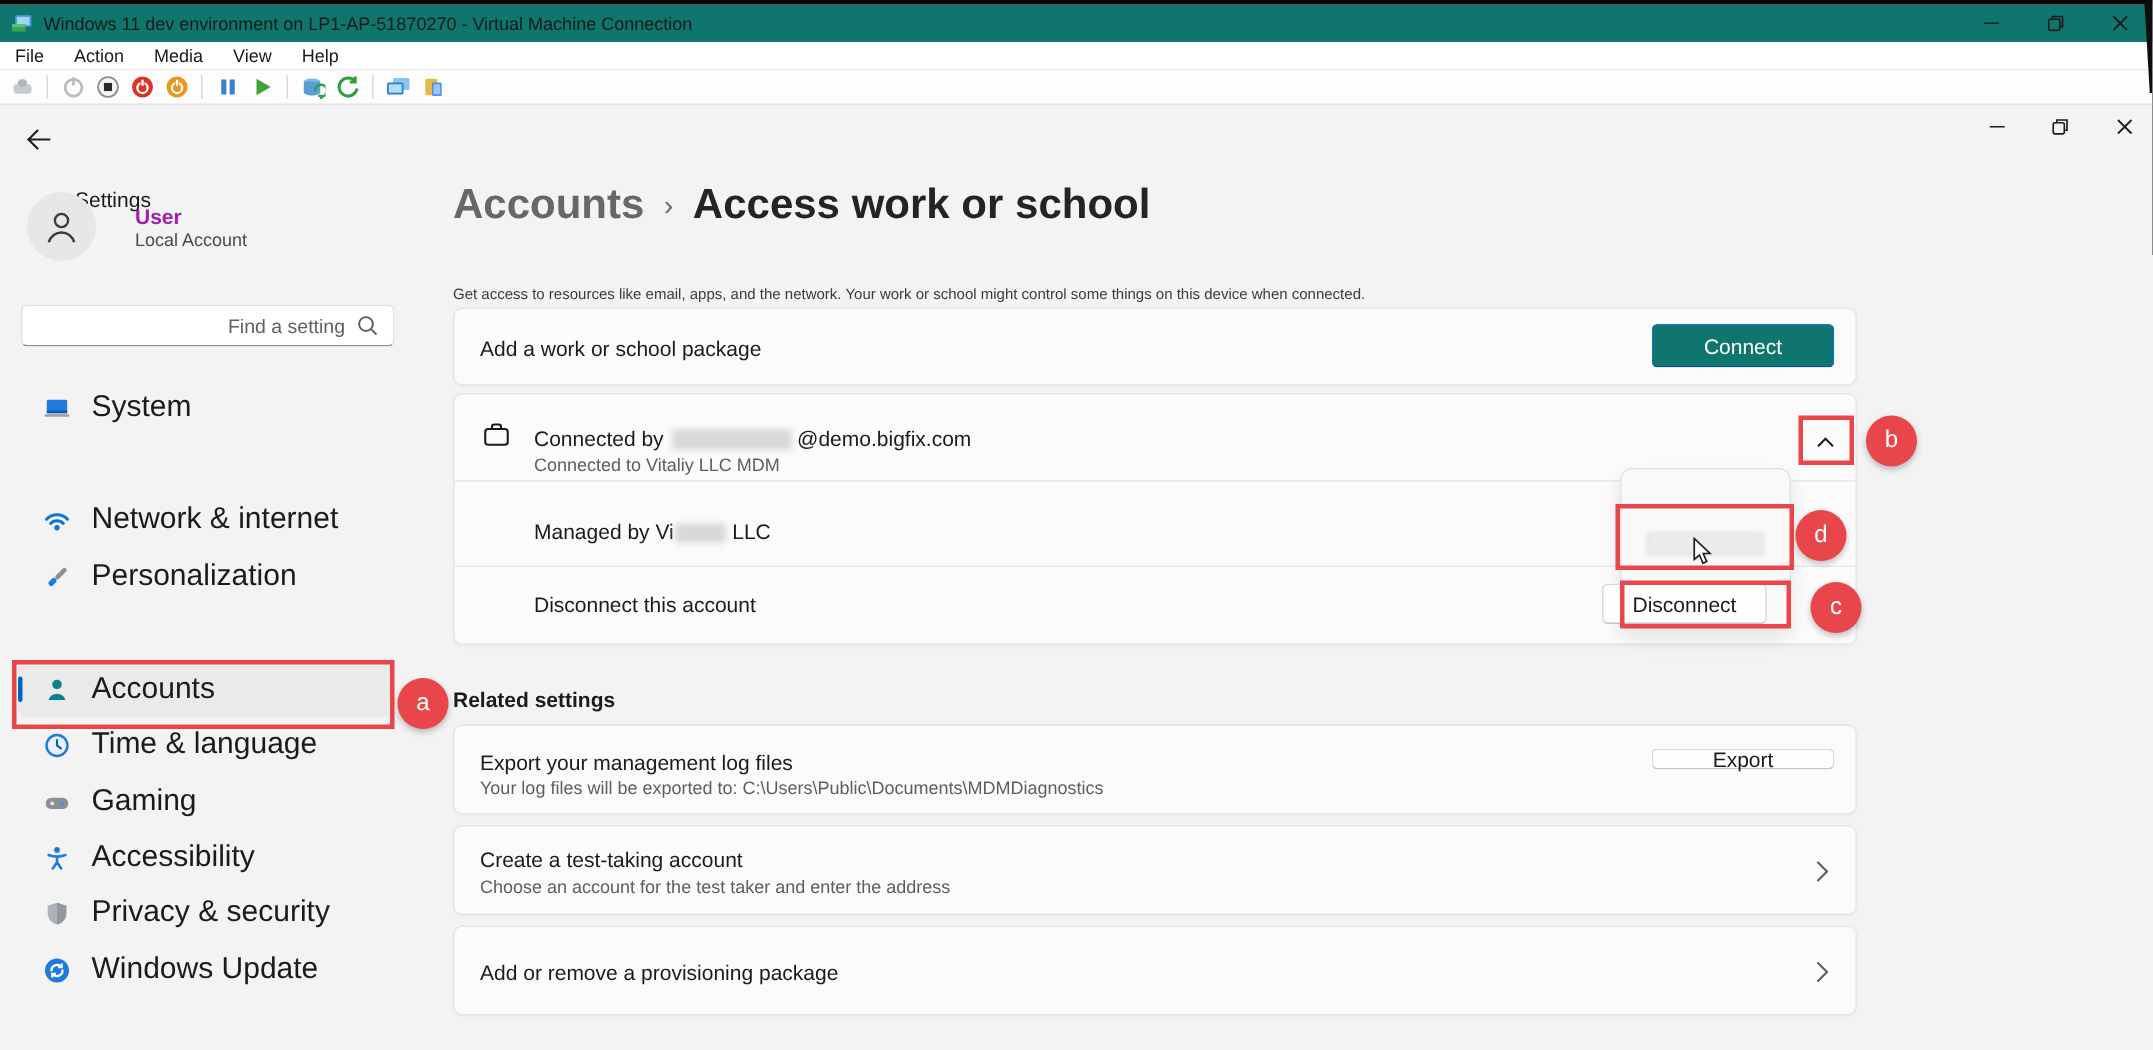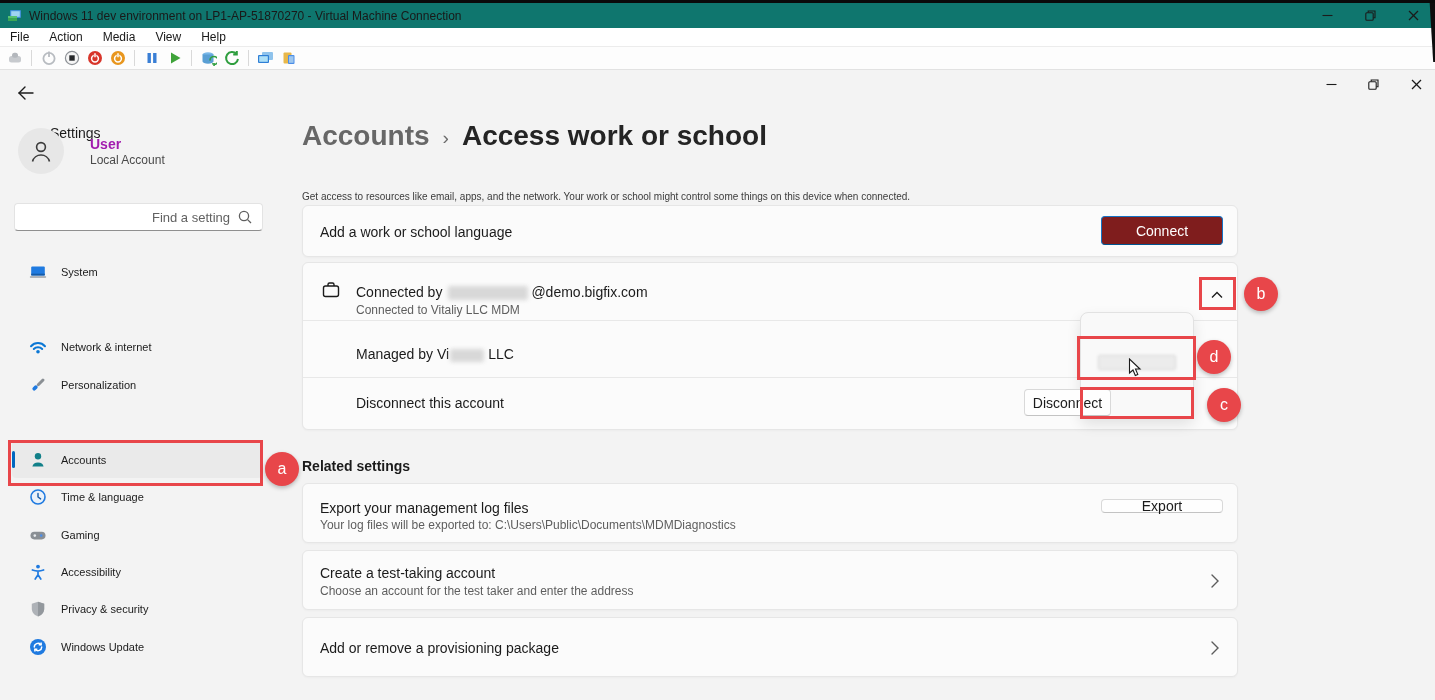--- a/index.html
+++ b/index.html
@@ -34,46 +34,46 @@
 
   .search-box { position:absolute; left:14px; top:203px; width:249px; height:28px; background:#ffffff; border:1px solid #e3e3e3; border-bottom:1px solid #8f8f8f; border-radius:4px; display:flex; align-items:center; }
   .search-box input { flex:1; border:none; outline:none; background:transparent; font-family:"Liberation Sans",sans-serif; font-size:13px; color:#1b1b1b; padding:0 8px 0 10px;text-align:right; }
   .search-box input::placeholder { color:#616161; }
   .search-ic { margin-right:10px; display:flex; }
 
   .nav-item { position:absolute; left:12px; width:250px; height:37px; display:flex; align-items:center; border-radius:4px; cursor:default; }
   .nav-item.selected { background:#eaeaea; }
   .nav-accent { position:absolute; left:0; top:10px; width:3px; height:17px; border-radius:2px; background:#0067c0; }
   .nav-ic { width:18px; height:18px; margin-left:17px; display:flex; align-items:center; justify-content:center; flex:none; }
-  .nav-label { margin-left:14px; font-size:11px; color:#1b1b1b; white-space:nowrap; }
+  .nav-label { margin-left:14px; font-size:20px; color:#1b1b1b; white-space:nowrap; }
 
   
   .breadcrumb { position:absolute; left:302px; top:120px; font-size:28px; font-weight:600; display:flex; align-items:center; }
   .bc-parent { color:#676767; }
   .bc-sep { color:#6a6a6a; font-size:19px; font-weight:400; margin:3px 13px 0 13px; }
   .bc-current { color:#242424; }
   .page-desc { position:absolute; left:302px; top:175px; font-size:10px; color:#3b3b3b;margin-top:16px; }
 
   .card { position:absolute; left:302px; width:936px; background:#fbfbfb; border:1px solid #e6e6e6; border-radius:6px; box-shadow:0 1px 2px rgba(0,0,0,0.03); }
   .card-label { font-size:14px; color:#1b1b1b; }
   .card-sub { font-size:12px; color:#5e5e5e; }
 
   .btn { display:flex; align-items:center; justify-content:center; font-size:14px; border-radius:4px; cursor:default; }
-  .btn-primary { background:#7f1d1d; color:#ffffff; border:1px solid #1473c5; border-bottom-color:#00558f; }
+  .btn-primary { background:#0f766e; color:#ffffff; border:1px solid #1473c5; border-bottom-color:#00558f; }
   .btn-std { background:#fefefe; color:#1b1b1b; border:1px solid #d9d9d9; border-bottom-color:#c3c3c3; }
 
   .divider { position:absolute; left:303px; width:934px; height:1px; background:#e8e8e8; }
 
   .redact { display:inline-block; background:#d8d8d8; border-radius:2px; filter:blur(2px); vertical-align:middle; }
 
   .expander-chevron { position:absolute; left:1205px; top:284px; width:24px; height:22px; display:flex; align-items:center; justify-content:center; }
 
   .flyout { position:absolute; left:1080px; top:312px; width:114px; height:107px; background:#f9f9f9; border:1px solid #e2e2e2; border-radius:8px; box-shadow:0 6px 14px rgba(0,0,0,0.10); z-index:5; }
   .flyout-blur-btn { position:absolute; left:1098px; top:355px; width:78px; height:15px; background:#ececec; border:1px solid #d4d4d4; border-radius:2px; filter:blur(1.5px); z-index:6; }
-  .flyout-disconnect { position:absolute; left:1024px; top:389px; width:87px; height:27px; z-index:6; }
+  .flyout-disconnect { position:absolute; left:1068px; top:389px; width:110px; height:27px; z-index:6; }
 
   .chev-right { position:absolute; display:flex; }
 
   
   .ann-box { position:absolute; border:3px solid #e8464a; z-index:8; }
   .ann-circle { position:absolute; width:34px; height:34px; border-radius:50%; background:#e8464a; color:#ffffff; font-size:16px; display:flex; align-items:center; justify-content:center; box-shadow:0 2px 4px rgba(0,0,0,0.25); z-index:9; }
   .cursor { position:absolute; left:1128px; top:358px; z-index:10; }
 
   svg { display:block; }
 </style>
@@ -339,21 +339,21 @@
   </div>
 
   <div class="breadcrumb">
     <span class="bc-parent">Accounts</span>
     <span class="bc-sep">›</span>
     <span class="bc-current">Access work or school</span>
   </div>
   <div class="page-desc">Get access to resources like email, apps, and the network. Your work or school might control some things on this device when connected.</div>
 
   <div class="card" style="top:205px;height:52px">
-    <div class="card-label" style="position:absolute;left:17px;top:18px">Add a work or school language</div>
+    <div class="card-label" style="position:absolute;left:17px;top:18px">Add a work or school package</div>
   </div>
   <div class="btn btn-primary" style="position:absolute;left:1101px;top:216px;width:122px;height:29px">Connect</div>
 
   <div class="card" style="top:262px;height:168px"></div>
   <span style="position:absolute;left:321px;top:280px">
     <svg width="20" height="20" viewBox="0 0 20 20" fill="none" stroke="#1b1b1b" stroke-width="1.4">
         <rect x="2.5" y="6" width="15" height="10.5" rx="2"></rect>
         <path d="M7 6 V4.5 A1.5 1.5 0 0 1 8.5 3 H11.5 A1.5 1.5 0 0 1 13 4.5 V6"></path>
       </svg>
   </span>

